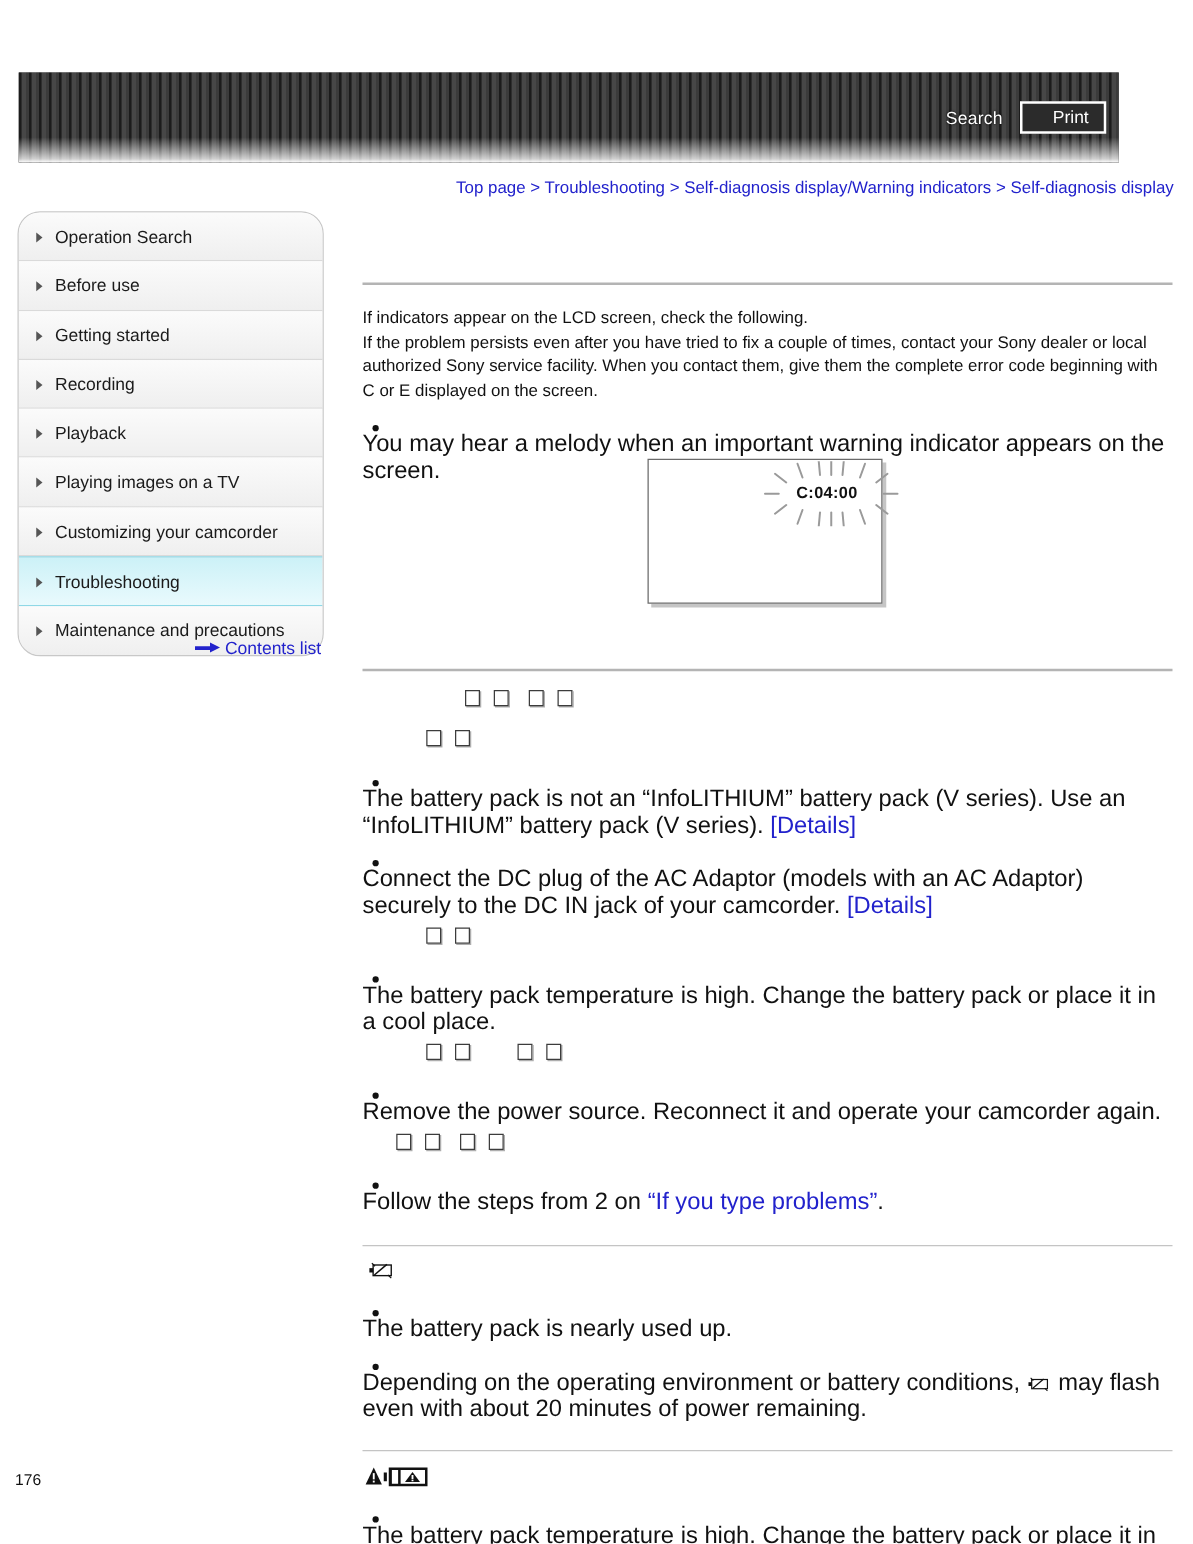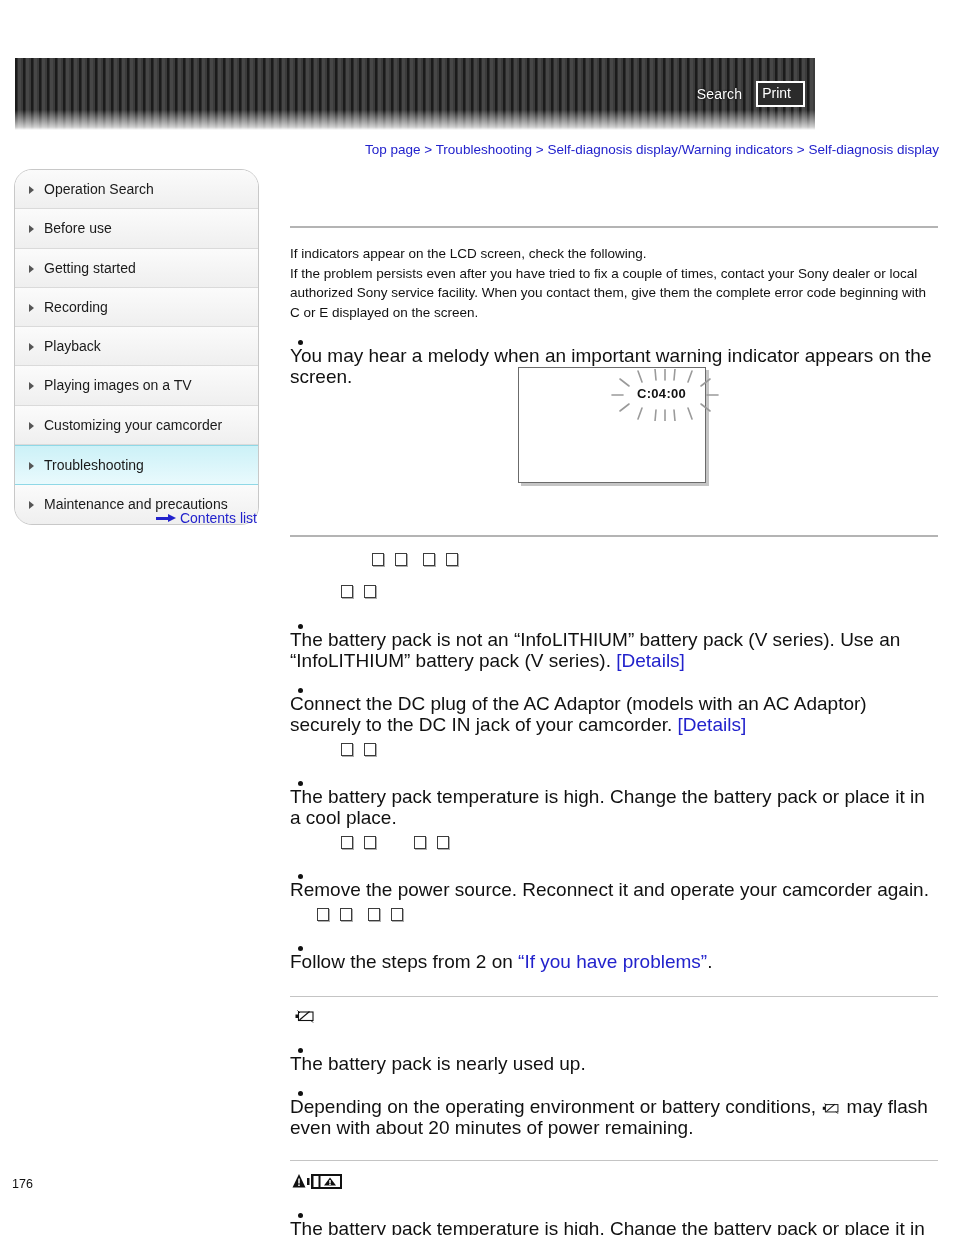--- a/index.html
+++ b/index.html
@@ -14,21 +14,21 @@
     color: #000000;
     position: relative;
     overflow: hidden;
   }
 
   
   #header-bar {
     position: absolute;
     left: 15px;
     top: 58px;
-    width: 800px;
+    width: 880px;
     height: 72px;
     background-color: #3a3a3a;
     background-image:
       linear-gradient(to bottom, rgba(0,0,0,0) 0%, rgba(0,0,0,0) 72%, rgba(255,255,255,0.75) 96%, rgba(255,255,255,1) 100%),
       repeating-linear-gradient(to right,
         #1b1b1b 0px, #1b1b1b 2px,
         #2e2e2e 2px, #2e2e2e 3px,
         #474747 3px, #474747 6px,
         #3b3b3b 6px, #3b3b3b 8px);
     overflow: hidden;
@@ -47,21 +47,21 @@
     font-size: 14px;
     letter-spacing: 0.2px;
     text-shadow: 0 0 2px #000;
     cursor: pointer;
   }
   #print-button {
     color: #ffffff;
     font-size: 14px;
     border: 2px solid #ffffff;
     background: #2b2b2b;
-    padding: 3px 12px 4px 4px;
+    padding: 3px 12px 4px 24px;
     cursor: pointer;
     line-height: 1.1;
   }
 
   
   #breadcrumb {
     position: absolute;
     left: 0;
     top: 142px;
     width: 939px;
@@ -369,21 +369,21 @@
   </div>
 
   <div class="tofu-row" style="padding-left:27px;padding-top:2px;">
     <span class="tofu"></span><span class="tofu-gap"></span><span class="tofu"></span><span class="tofu-gap-lg"></span><span class="tofu"></span><span class="tofu-gap"></span><span class="tofu"></span>
   </div>
 
   <div style="height:10px;"></div>
 
   <div class="bullet-row">
     <span class="bullet-dot"></span>
-    <span class="bullet-text"><span>Follow the steps from 2 on </span><span class="inline-link">“If you have problems”</span><span>.</span></span>
+    <span class="bullet-text"><span>Follow the steps from 2 on </span><span class="inline-link">“If you type problems”</span><span>.</span></span>
   </div>
 
   <div style="height:24px;"></div>
   <div class="hr thin"></div>
 
   <div class="icon-head" style="padding-left:4px;padding-top:8px;">
     <svg width="22" height="15" viewBox="0 0 44 30">
       <rect x="9" y="6" width="29" height="17" fill="none" stroke="#111" stroke-width="2.2"></rect>
       <rect x="3" y="11" width="6" height="7" fill="#111"></rect>
       <line x1="11" y1="22" x2="31" y2="5" stroke="#111" stroke-width="2.4"></line>

